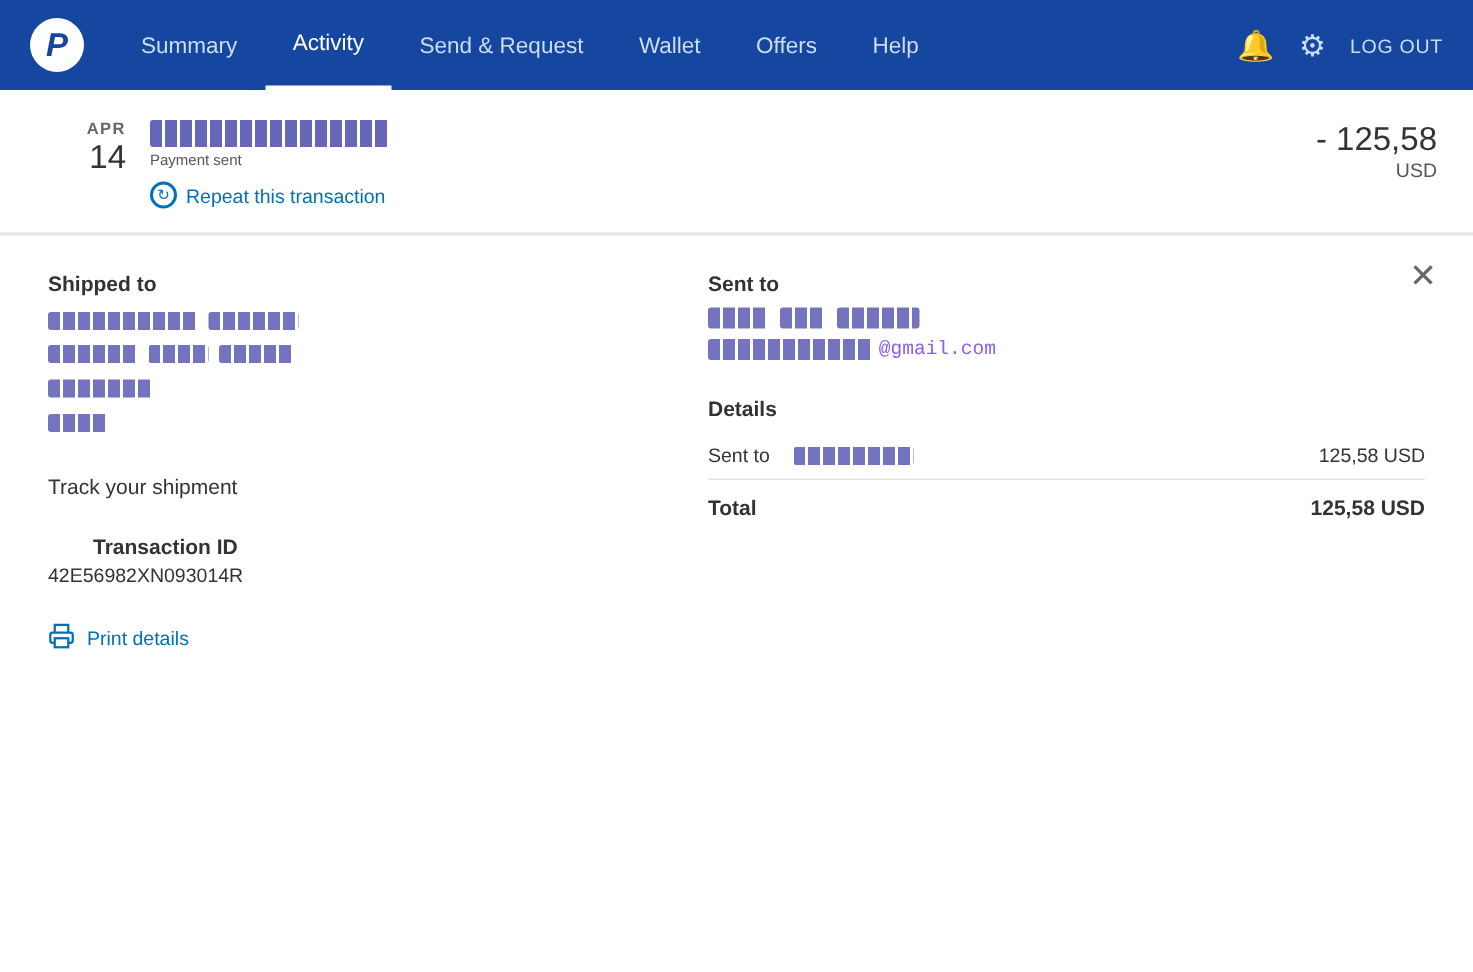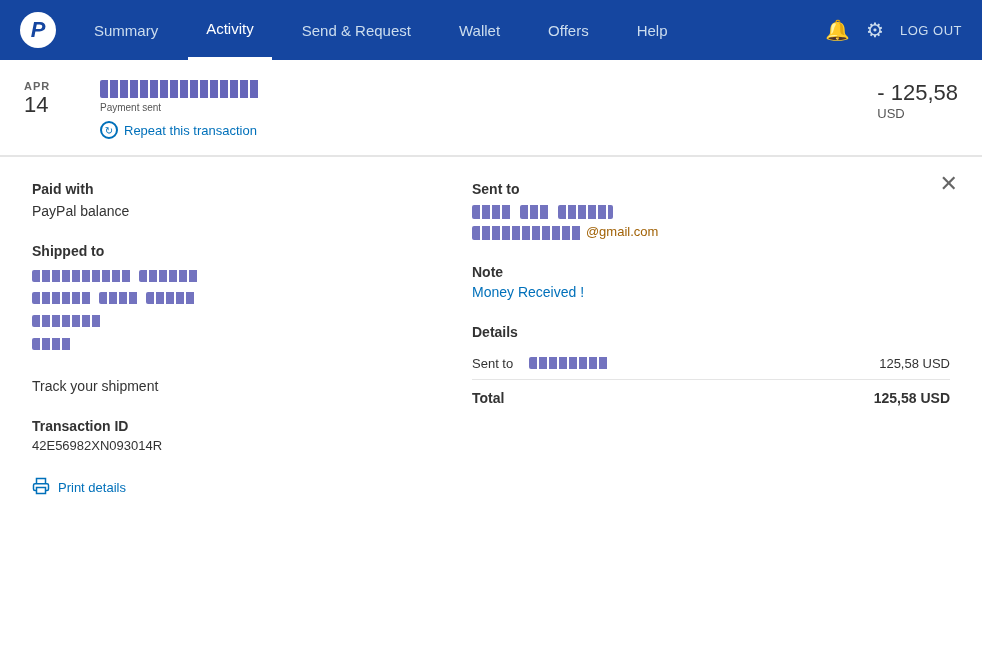--- a/index.html
+++ b/index.html
@@ -17,21 +17,21 @@
       width: 36px; height: 36px;
       background: white;
       border-radius: 50%;
       display: flex; align-items: center; justify-content: center;
       margin-right: 20px;
       flex-shrink: 0;
     }
     .paypal-p {
       font-size: 22px; font-weight: bold; color: #1546a0; font-style: italic;
     }
-    .nav-links { display: flex; gap: 12px; align-items: flex-end; flex: 1; }
+    .nav-links { display: flex; gap: 1px; align-items: flex-end; flex: 1; }
     .nav-link {
       color: #cde; text-decoration: none; padding: 0 18px; height: 60px;
       display: flex; align-items: center; font-size: 15px; cursor: pointer;
     }
     .nav-link.active {
       color: white; border-bottom: 3px solid white; font-weight: normal;
     }
     .nav-right {
       display: flex; align-items: center; gap: 16px; margin-left: auto;
     }
@@ -42,41 +42,41 @@
 
     
     .main { background: white; min-height: 588px; }
 
     
     .transaction-header {
       display: flex; align-items: flex-start; padding: 20px 24px 16px 24px;
       border-bottom: 1px solid #e5e5e5;
       background: white;
     }
-    .date-block { text-align: left; min-width: 60px; color: #666; }
+    .date-block { text-align: right; min-width: 60px; color: #666; }
     .date-month { font-size: 11px; font-weight: bold; text-transform: uppercase; letter-spacing: 1px; }
     .date-day { font-size: 22px; font-weight: 300; color: #333; }
     .transaction-info { margin-left: 16px; flex: 1; }
     .transaction-name {
       font-size: 15px; font-weight: bold; color: #333;
       background: repeating-linear-gradient(to right, #00008b 0px, #00008b 8px, transparent 8px, transparent 10px);
       height: 18px; width: 160px; margin-bottom: 4px; border-radius: 2px;
       opacity: 0.6;
     }
     .transaction-status { font-size: 10px; color: #555; margin-top: 4px; }
     .repeat-link {
       display: flex; align-items: center; gap: 6px;
       color: #0070ba; font-size: 13px; margin-top: 8px; cursor: pointer;
       text-decoration: none;
     }
     .repeat-icon {
       width: 18px; height: 18px; border: 2px solid #0070ba; border-radius: 50%;
       display: flex; align-items: center; justify-content: center; font-size: 10px; color: #0070ba;
     }
-    .transaction-amount { text-align: left; }
+    .transaction-amount { text-align: right; }
     .amount-value { font-size: 22px; color: #333; font-weight: 300; }
     .amount-currency { font-size: 13px; color: #555; }
 
     
     .detail-panel {
       background: white; padding: 24px 32px;
       position: relative; border-top: 1px solid #e5e5e5;
     }
     .close-btn {
       position: absolute; top: 16px; right: 24px;
@@ -100,21 +100,21 @@
 
     .shipped-address { font-size: 13px; color: #333; line-height: 1.6; }
     .shipped-line { margin-bottom: 2px; }
     .shipped-line .redacted { height: 12px; }
 
     .track-section { margin-bottom: 24px; }
     .track-label { font-size: 14px; font-weight: normal; color: #333; margin-bottom: 6px; }
     .track-info { font-size: 13px; color: #333; line-height: 1.7; }
 
     .transaction-id-section { margin-bottom: 24px; }
-    .tid-label { font-size: 14px; font-weight: bold; color: #333; margin-bottom: 4px; }
+    .tid-label { font-size: 14px; font-weight: bold; color: #333; margin-bottom: 4px; margin-left: 30px; }
     .tid-value { font-size: 13px; color: #333; }
 
     .print-link {
       display: flex; align-items: flex-end; gap: 8px;
       color: #0070ba; font-size: 13px; cursor: pointer; margin-top: 8px;
     }
     .print-icon-svg { width: 18px; height: 18px; }
 
     
     .note-section { margin-bottom: 24px; }
@@ -177,24 +177,20 @@
     </div>
   </div>
 
   <div class="detail-panel">
     <span class="close-btn">✕</span>
 
     <div class="detail-columns">
 
       <div class="detail-left">
 
-        <div class="detail-section">
-          <div class="detail-label">Paid with</div>
-          <div class="detail-value">PayPal balance</div>
-        </div>
 
         <div class="detail-section">
           <div class="detail-label">Shipped to</div>
           <div class="shipped-address">
             <div class="shipped-line">
               <span class="redacted" style="width:100px;"></span>
               &nbsp;<span class="redacted" style="width:60px;"></span>
             </div>
             <div class="shipped-line">
               <span class="redacted" style="width:60px;"></span>
@@ -233,28 +229,24 @@
 
         <div class="detail-section">
           <div class="detail-label">Sent to</div>
           <div style="margin-bottom:4px;">
             <span class="redacted" style="width:40px;"></span>
             &nbsp;<span class="redacted" style="width:30px;"></span>
             &nbsp;<span class="redacted" style="width:55px;"></span>
           </div>
           <div>
             <span class="redacted" style="width:110px;"></span>
-            <span style="color:#a16207; font-size:13px;">@gmail.com</span>
-          </div>
-        </div>
-
-        <div class="note-section">
-          <div class="note-label">Note</div>
-          <div class="note-value">Money Received !</div>
-        </div>
+            <span style="color:#8b5cf6; font-size:13px;font-family:Liberation Mono, monospace;">@gmail.com</span>
+          </div>
+        </div>
+
 
         <div class="amounts-section">
           <div class="amounts-label">Details</div>
           <div class="amount-row">
             <div class="amount-row-label">
               <span>Sent to</span>
               &nbsp;<span class="redacted" style="width:80px; height:12px;"></span>
             </div>
             <div class="amount-row-value">125,58 USD</div>
           </div>

